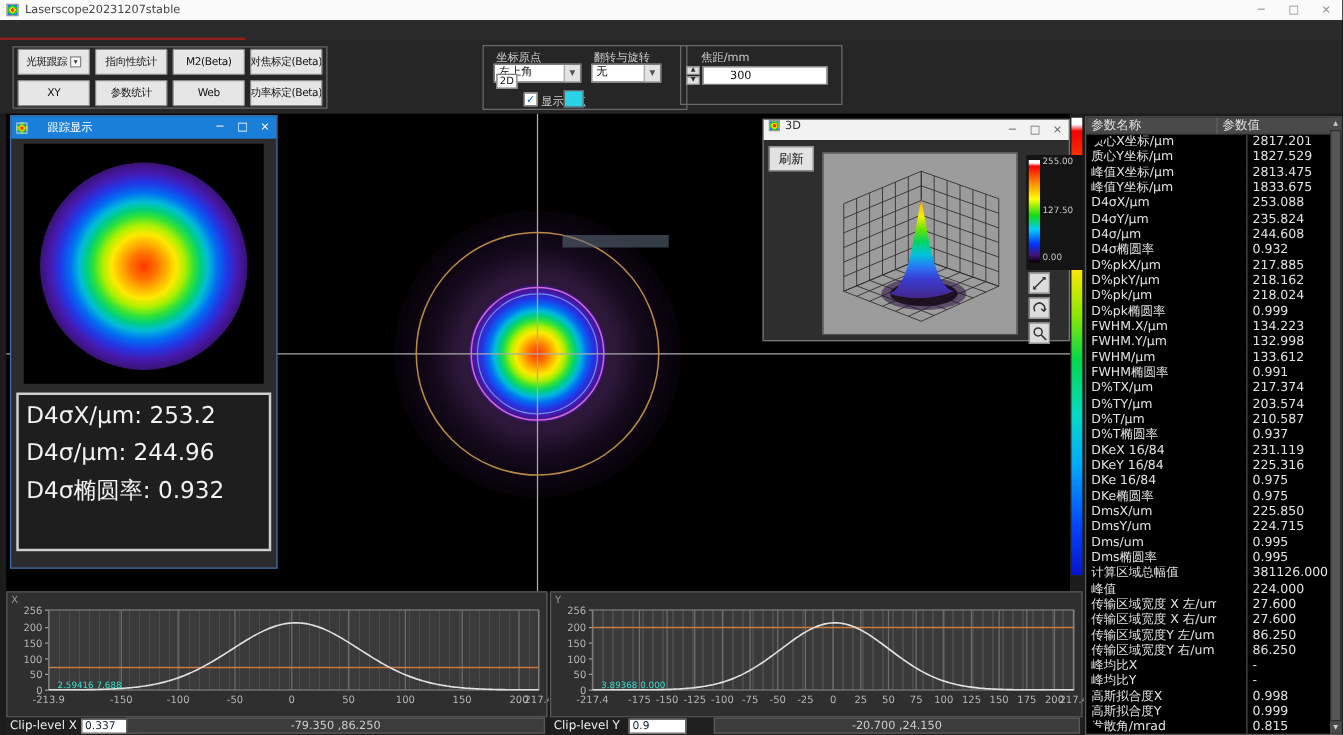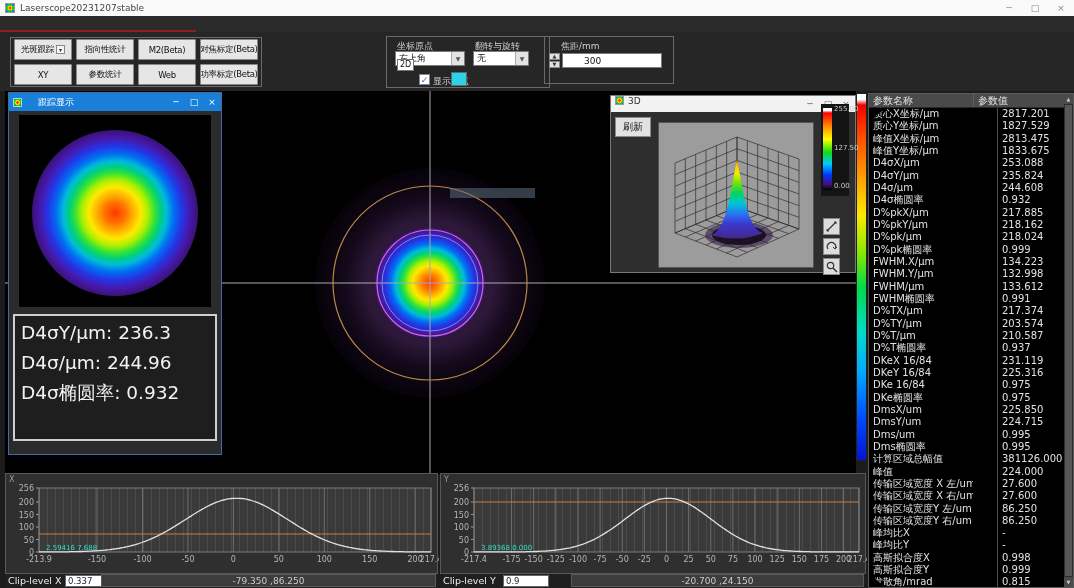--- a/index.html
+++ b/index.html
@@ -94,21 +94,21 @@
   .three-d { left:610px; top:95px; width:246px; height:178px; background:#2e2e2e; border:1px solid #777; }
   .wtitle-lite { height:16px; background:#f2f2f2; display:flex; align-items:flex-start; }
   .wtitle-lite .wt { font-size:9px; color:#333; margin-left:4px; }
   .wtitle-lite .wctr span { color:#666; line-height:16px; }
   .wicon2 { width:9px; height:9px; margin-left:4px; border:1px solid #999;
     background:radial-gradient(circle,#f30 0 25%,#fc0 25% 50%,#2c2 50% 75%,#26f 75% 100%); }
   .refresh-btn { position:absolute; left:4px; top:21px; width:36px; height:20px; background:#e2e2e2;
     border:1px solid #8a8a8a; font-size:10px; color:#111; display:flex; align-items:center; justify-content:center; }
   .surf-wrap { position:absolute; left:47px; top:26px; width:156px; height:146px; background:#9c9c9c;
     border:1px solid #555; }
-  .cb3-wrap { position:absolute; left:210px; top:8px; width:28px; height:92px; background:#141414; }
+  .cb3-wrap { position:absolute; left:210px; top:28px; width:46px; height:92px; background:#141414; }
   .cb3 { position:absolute; left:2px; top:4px; width:9px; height:82px;
     background:linear-gradient(180deg,#fff 0 3%,#f00 6%,#f80 22%,#ff0 38%,#1d1 54%,#0cf 68%,#03f 82%,#417 93%,#000 100%); }
   .cb3tick { position:absolute; left:13px; font-size:7px; color:#c9c9c9; white-space:nowrap; }
   .tools3d { position:absolute; left:212px; top:122px; display:flex; flex-direction:column; gap:3px; }
   .tbtn { width:17px; height:17px; background:#dcdcdc; border:1px solid #8a8a8a;
     display:flex; align-items:center; justify-content:center; }
 
   
   .ptable { position:absolute; left:868px; top:93px; width:206px; height:495px; background:#000000;
     border:1px solid #5a5a5a; z-index:2; }
@@ -251,21 +251,21 @@
       <span class="wctr">
         <span>─</span>
         <span>□</span>
         <span>×</span>
       </span>
     </div>
     <div class="thumb">
       <div class="beam beam-thumb"></div>
     </div>
     <div class="metrics" id="metrics">
-        <div class="mline">D4σY/μm: 236.3</div>
+        <div class="mline">D4σX/μm: 253.2</div>
         <div class="mline">D4σ/μm: 244.96</div>
         <div class="mline">D4σ椭圆率: 0.932</div>
       </div>
   </div>
 
   <div class="win three-d">
     <div class="wtitle-lite">
       <span class="wicon2"></span>
       <span class="wt">3D</span>
       <span class="wctr">

